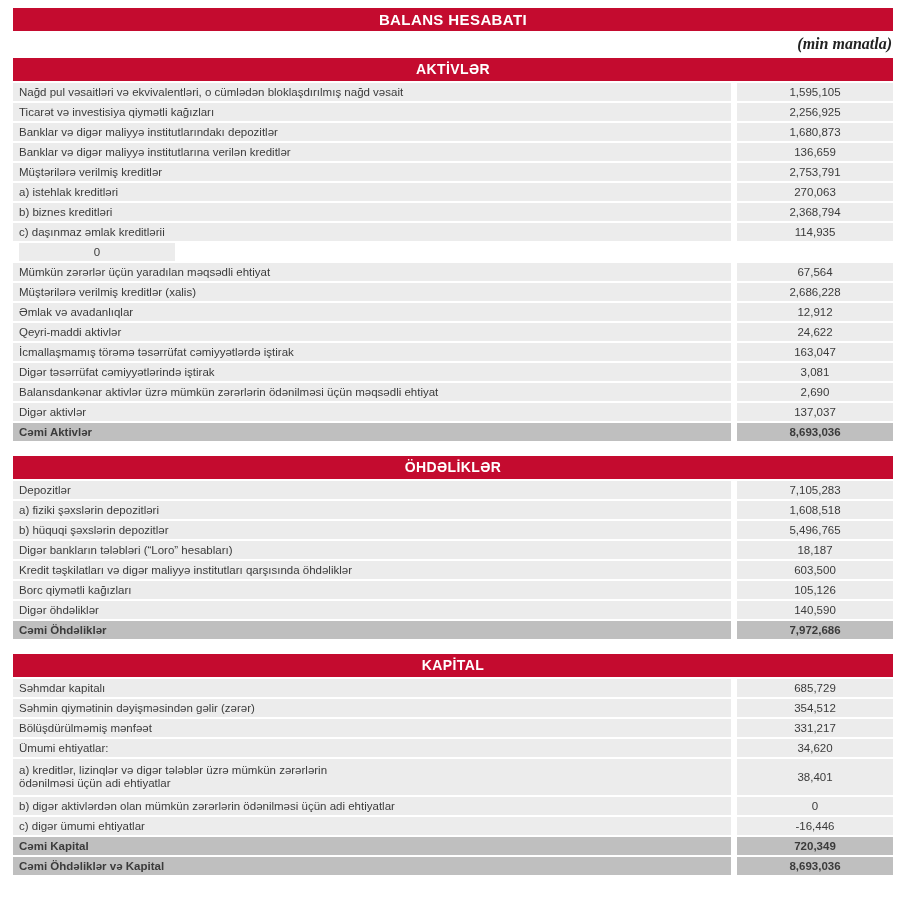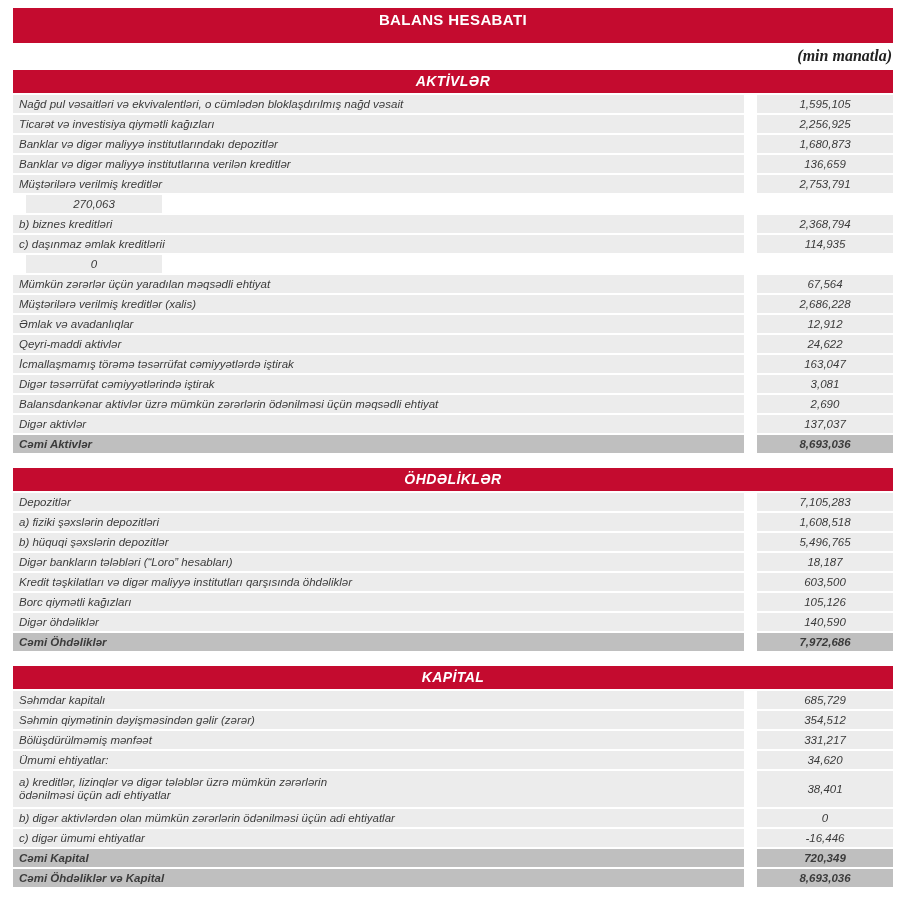--- a/index.html
+++ b/index.html
@@ -15,38 +15,38 @@
   .page {
     box-sizing: border-box;
     width: 900px;
     padding: 8px 7px 0 13px;
   }
   .table-wrap { width: 880px; }
 
   .title-bar {
     background: #c40b2f;
     color: #ffffff;
-    height: 35px;
+    height: 23px;
     line-height: 23px;
     text-align: center;
     font-weight: bold;
     font-size: 15px;
     letter-spacing: 0.4px;
   }
   .unit-note {
     text-align: right;
     font-family: "Liberation Serif", serif;
     font-style: italic;
     font-weight: bold;
     font-size: 16px;
     padding: 4px 1px 5px 0;
     color: #222222;
   }
 
-  .section { margin-top: 0; font-style: italic; }
+  .section { margin-top: 0; }
   .section + .section { margin-top: 15px; }
 
   .section-header {
     background: #c40b2f;
     color: #ffffff;
     height: 23px;
     line-height: 23px;
     text-align: center;
     font-weight: bold;
     font-size: 14px;
@@ -67,22 +67,22 @@
     min-height: 18px;
     display: flex;
     align-items: center;
     padding: 1px 4px 1px 6px;
     font-size: 11.5px;
     line-height: 13px;
     white-space: pre-line;
   }
   .cell.label.indent-1 { }
   .cell.value {
-    width: 136px;
-    margin-left: 13px;
+    width: 156px;
+    margin-left: 6px;
     min-height: 18px;
     display: flex;
     align-items: center;
     justify-content: center;
     font-size: 11.5px;
   }
   .row.multi .cell { min-height: 36px; }
   .row.total .cell {
     background: #bfbfbf;
     font-weight: bold;
@@ -115,20 +115,21 @@
           </div>
           <div class="row">
             <div class="cell label">Banklar və digər maliyyə institutlarına verilən kreditlər</div>
             <div class="cell value">136,659</div>
           </div>
           <div class="row">
             <div class="cell label">Müştərilərə verilmiş kreditlər</div>
             <div class="cell value">2,753,791</div>
           </div>
           <div class="row">
+            <div class="cell label indent-1">a) istehlak kreditləri</div>
             <div class="cell value">270,063</div>
           </div>
           <div class="row">
             <div class="cell label indent-1">b) biznes kreditləri</div>
             <div class="cell value">2,368,794</div>
           </div>
           <div class="row">
             <div class="cell label indent-1">c) daşınmaz əmlak kreditlərii</div>
             <div class="cell value">114,935</div>
           </div>

